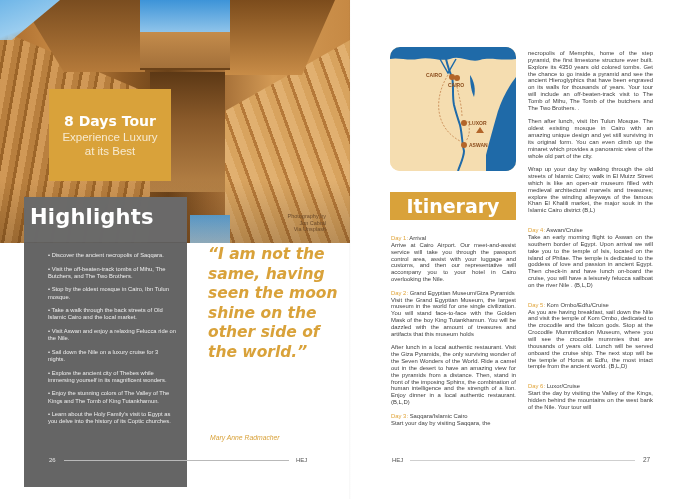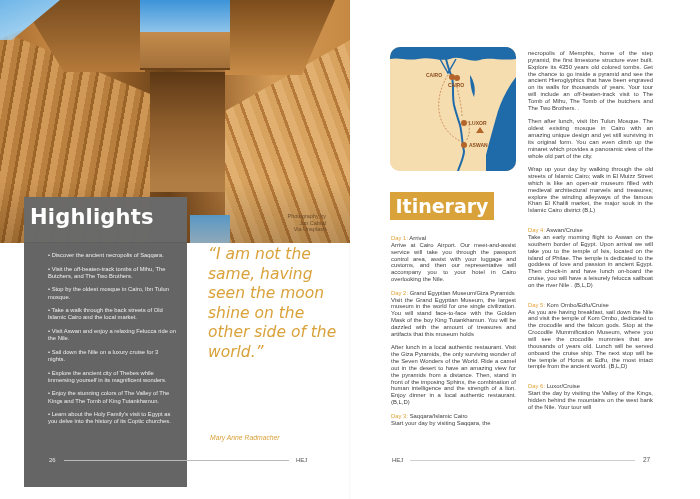--- a/index.html
+++ b/index.html
@@ -62,35 +62,35 @@
   .highlights-list { position: absolute; left: 48px; top: 252px; width: 128px; list-style: none; }
   .highlights-list li {
     font-family: "Liberation Sans", sans-serif; font-size: 5.8px; line-height: 7.2px; color: #eeeeee; margin-bottom: 6.4px;
   }
   .page-num-left { position: absolute; left: 49px; top: 457px; font-family: "Liberation Sans", sans-serif; font-size: 6px; color: #e6e6e6; }
   .rule-left { position: absolute; left: 64px; top: 460px; width: 225px; height: 1px; background: #b9b9b9; }
   .hej-left { position: absolute; left: 296px; top: 457px; font-family: "Liberation Sans", sans-serif; font-size: 6px; color: #555; }
 
   .quote {
     position: absolute; left: 208px; top: 245px; width: 140px;
-    font-family: "DejaVu Sans", sans-serif; font-weight: normal; font-style: italic;
+    font-family: "DejaVu Sans", sans-serif; font-weight: bold; font-style: italic;
     font-size: 15.5px; line-height: 19.5px; color: #d9a23a;
   }
   .quote-author {
     position: absolute; left: 210px; top: 434px; font-family: "Liberation Sans", sans-serif; font-style: italic;
     font-size: 6.8px; color: #d9a23a;
   }
   .map {
     position: absolute; left: 390px; top: 47px; width: 126px; height: 124px; border-radius: 10px; overflow: hidden;
     background: #f5ddb0;
   }
   .map svg { width: 100%; height: 100%; display: block; }
 
   .itinerary-box {
-    position: absolute; left: 390px; top: 192px; width: 104px; height: 28px; background: #d9a23a;
+    position: absolute; left: 390px; top: 192px; width: 126px; height: 28px; background: #d9a23a;
     display: flex; align-items: center; justify-content: center;
   }
   .itinerary-title { font-family: "DejaVu Sans", sans-serif; font-weight: bold; font-size: 19px; color: #ffffff; }
 
   .col { position: absolute; font-family: "Liberation Sans", sans-serif; font-size: 5.9px; line-height: 6.85px; color: #3d3d3d; text-align: justify; }
   .col p { margin-bottom: 6.8px; }
   .col .day { color: #e0a43a; }
   .col .day-title { color: #3d3d3d; }
   .col-a { left: 391px; top: 235px; width: 125px; }
   .col-b { left: 528px; top: 50px; width: 125px; }
@@ -110,20 +110,25 @@
     <div class="inner"></div>
     <div class="lintel-left"></div>
     <div class="lintel-right"></div>
     <div class="sky-left"></div>
     <div class="sky-top"></div>
     <div class="beam"></div>
     <div class="sky-bottom"></div>
     <div class="floor-shadow"></div>
   </div>
 
+  <div class="tour-box">
+    <div class="t1">8 Days Tour</div>
+    <div class="t2">Experience Luxury</div>
+    <div class="t2">at its Best</div>
+  </div>
 
   <div class="photo-credit">
     <div>Photography by</div>
     <div>Jon Cabral</div>
     <div>Via Unsplash</div>
   </div>
 
   <div class="highlights-panel">
     <div class="title-band"></div>
   </div>

